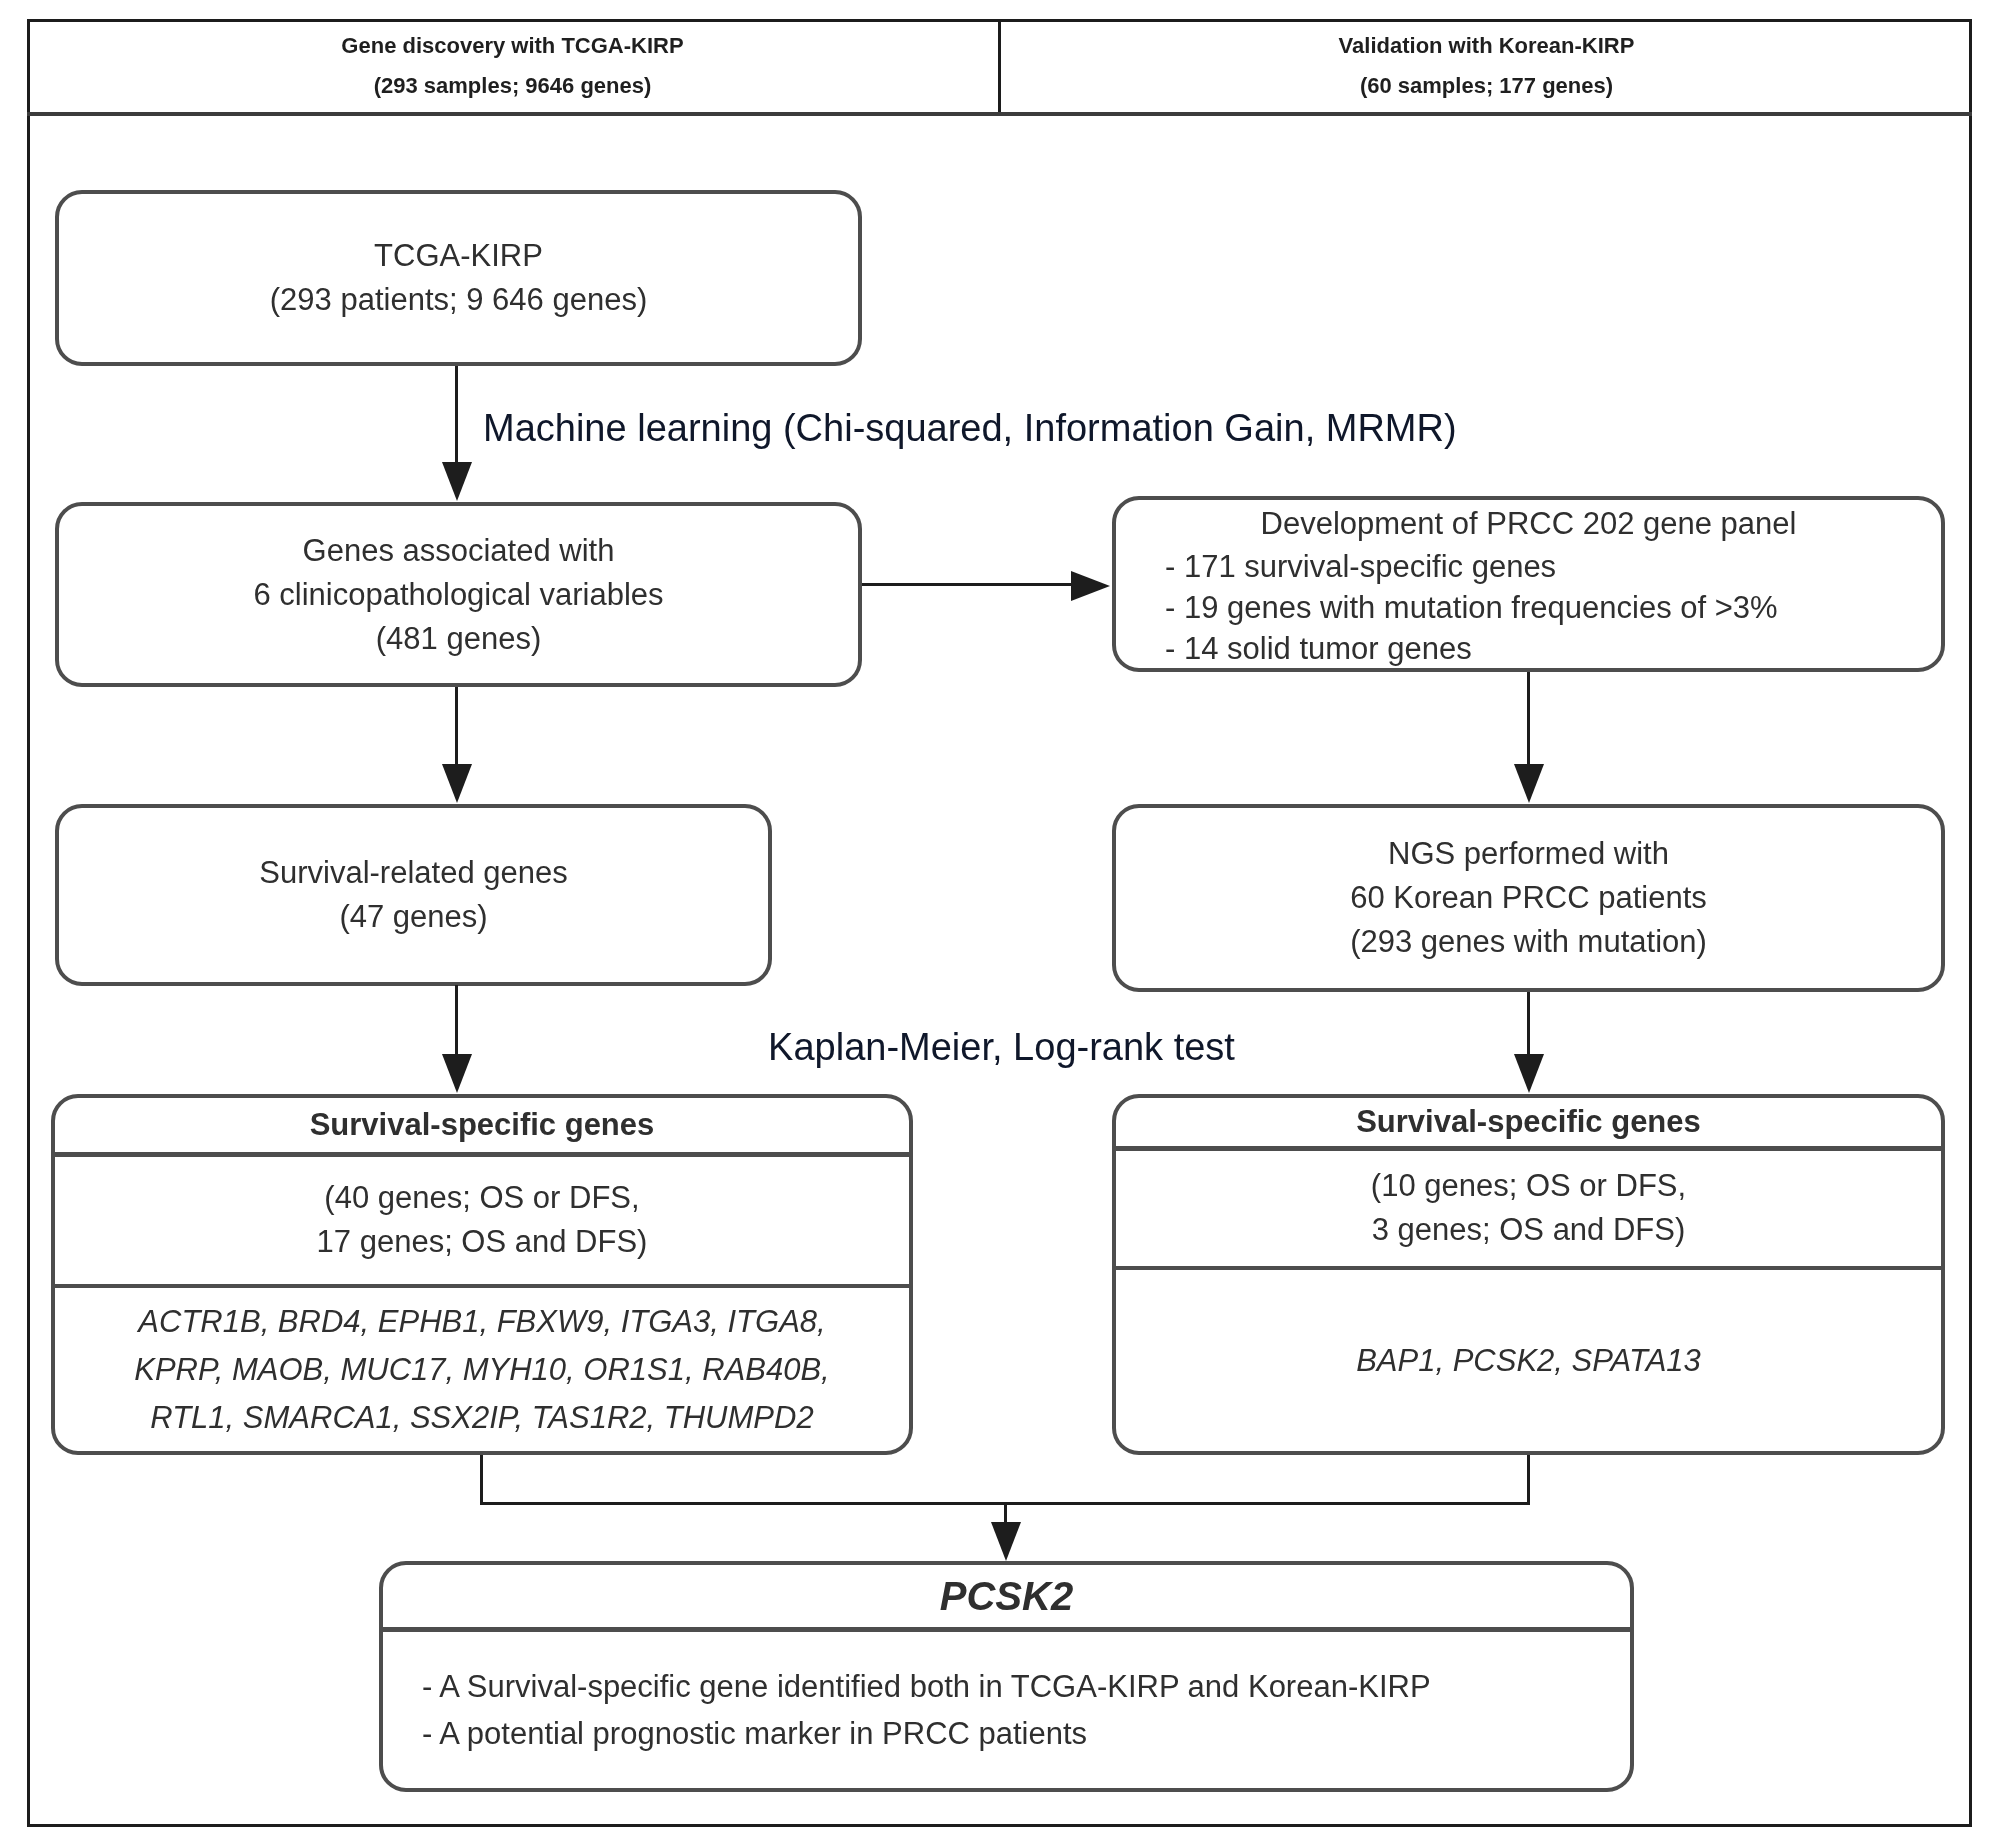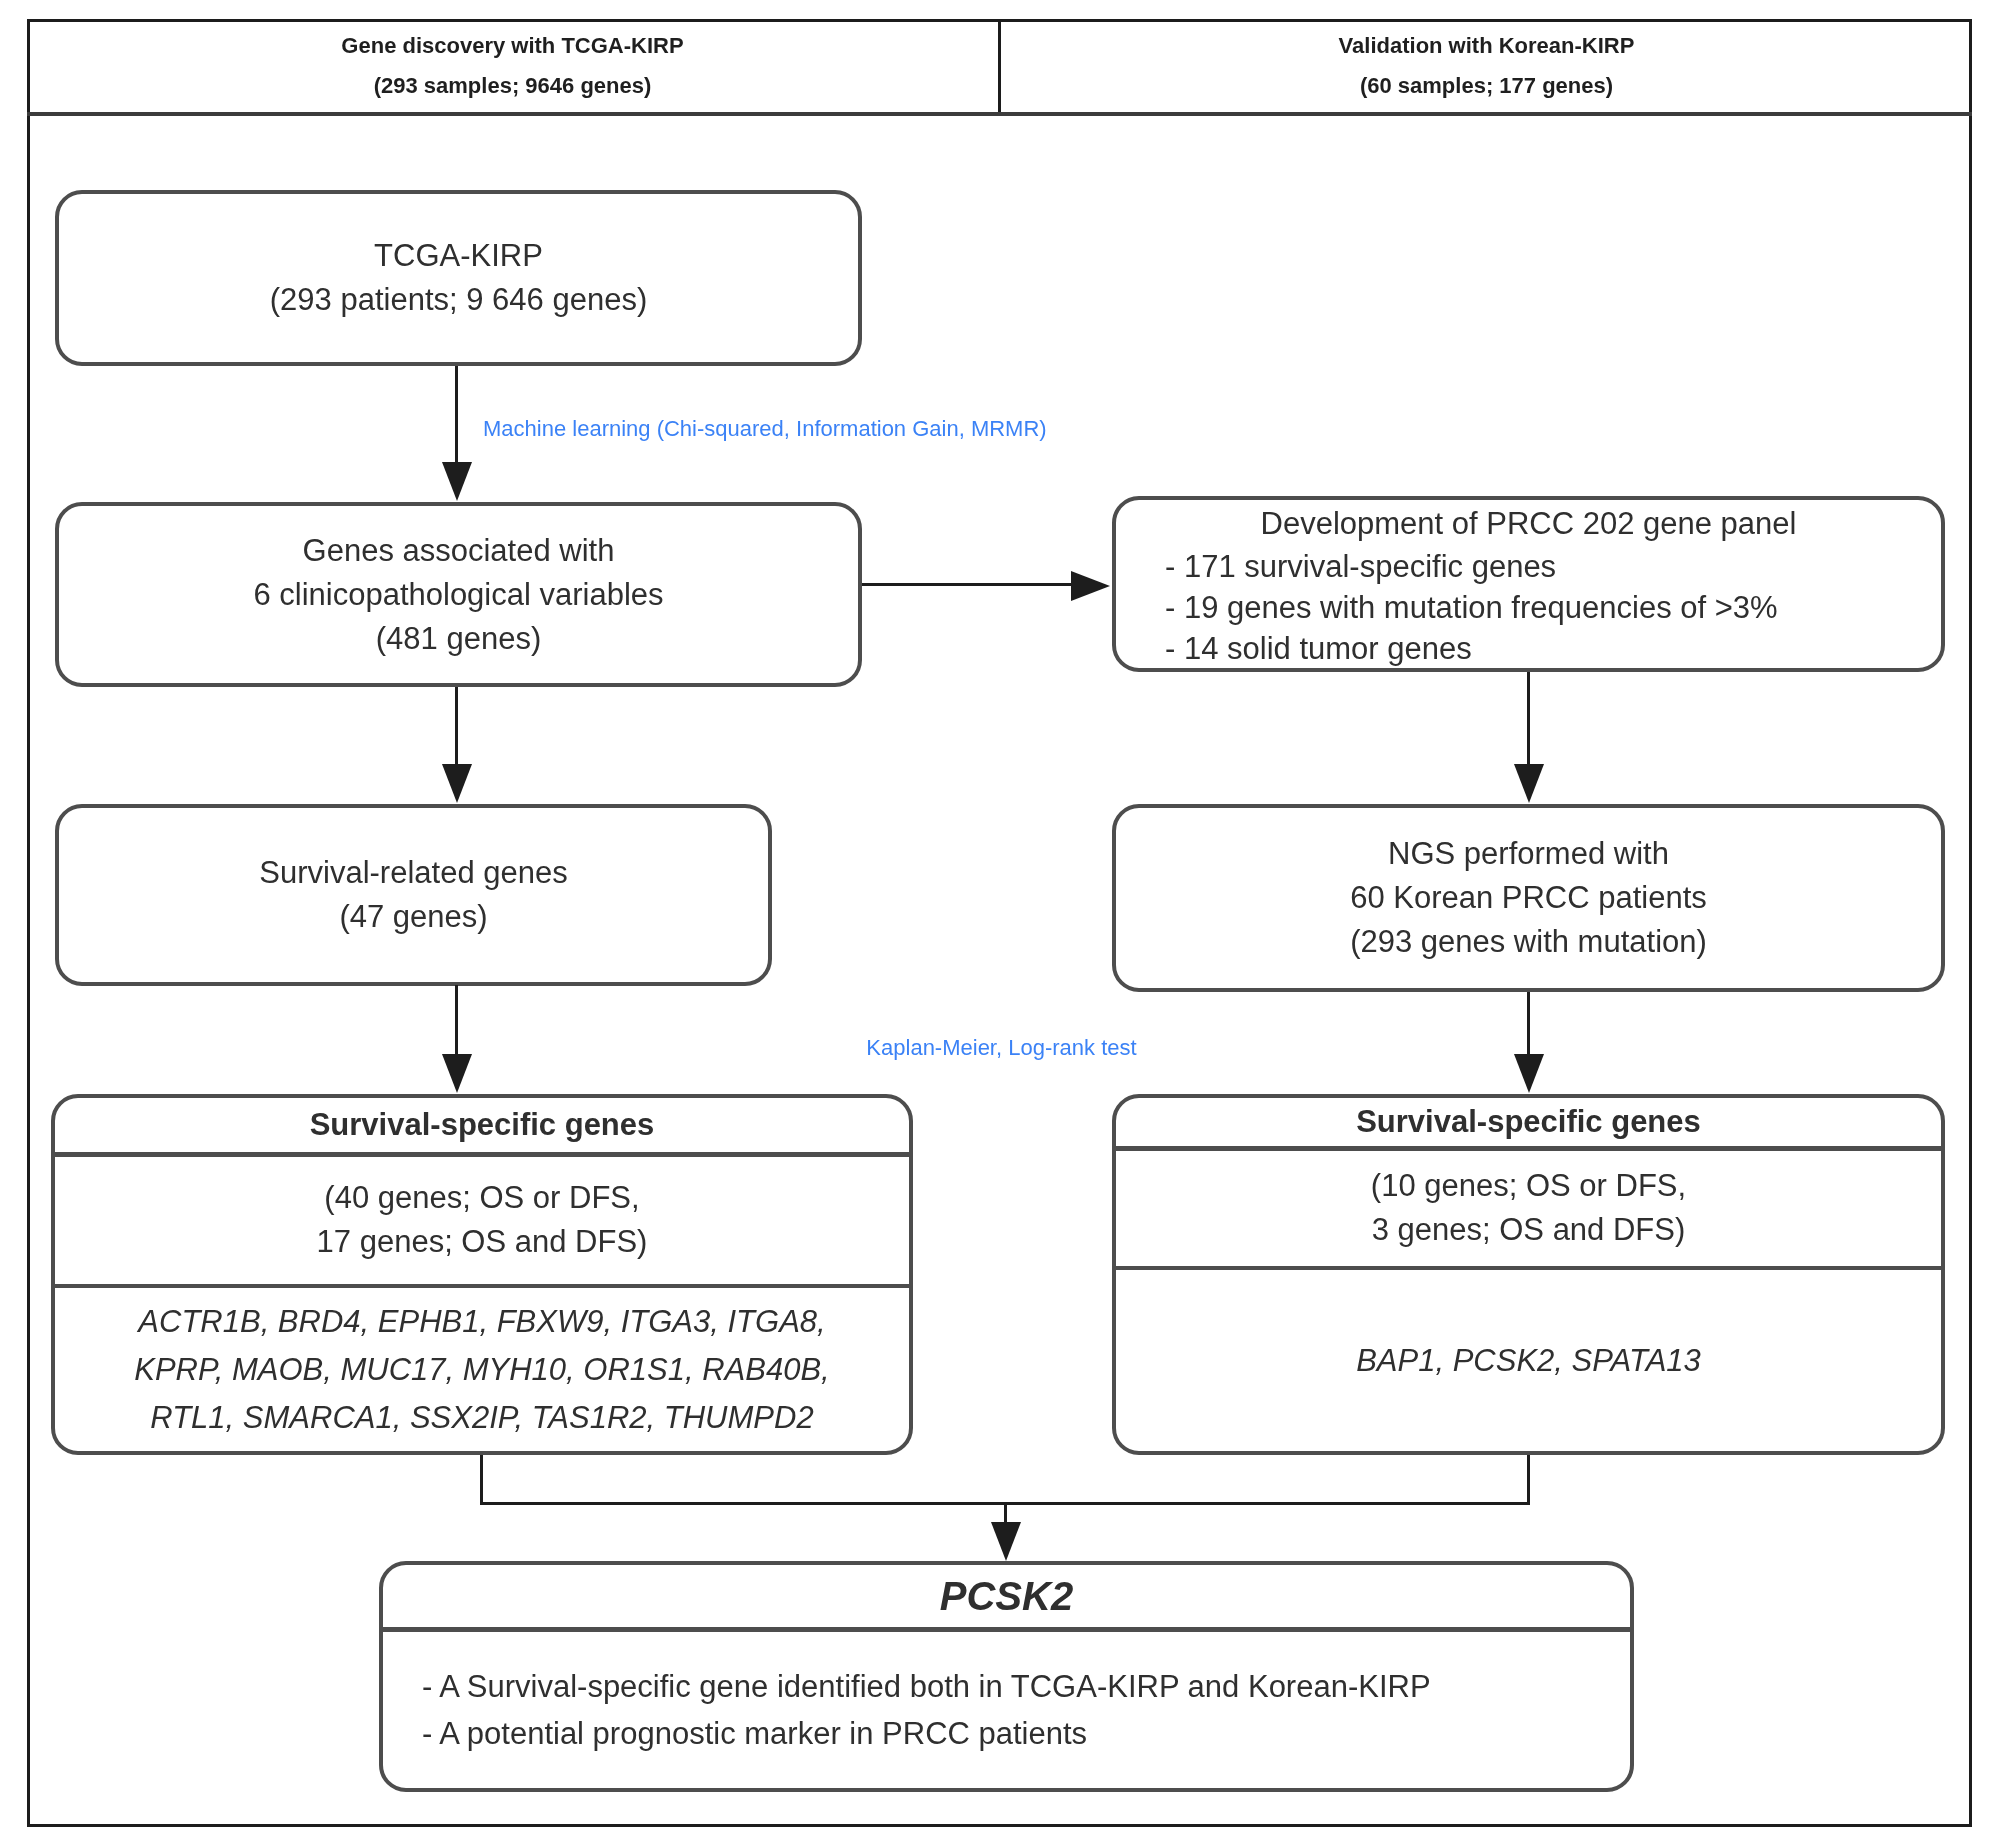--- a/index.html
+++ b/index.html
@@ -27,21 +27,21 @@
   .bullets .ln{text-align:left;}
   
   .vline{position:absolute;width:3.2px;background:#1d1d1d;}
   .hline{position:absolute;height:3.2px;background:#1d1d1d;}
   .head-down{position:absolute;width:0;height:0;
              border-left:15px solid transparent;border-right:15px solid transparent;
              border-top:39px solid #1d1d1d;}
   .head-right{position:absolute;width:0;height:0;
               border-top:15px solid transparent;border-bottom:15px solid transparent;
               border-left:39px solid #1d1d1d;}
-  .edge-label{position:absolute;font-size:22px;line-height:43px;color:#3b82f6;white-space:nowrap;}
+  .edge-label{position:absolute;font-size:38px;line-height:43px;color:#0f172a;white-space:nowrap;}
 </style>
 </head>
 <body>
 
 <div class="frame"></div>
 
 <div class="hdr">
   <div class="hdr-cell left">
     <div>Gene discovery with TCGA-KIRP</div>
     <div>(293 samples; 9646 genes)</div>

